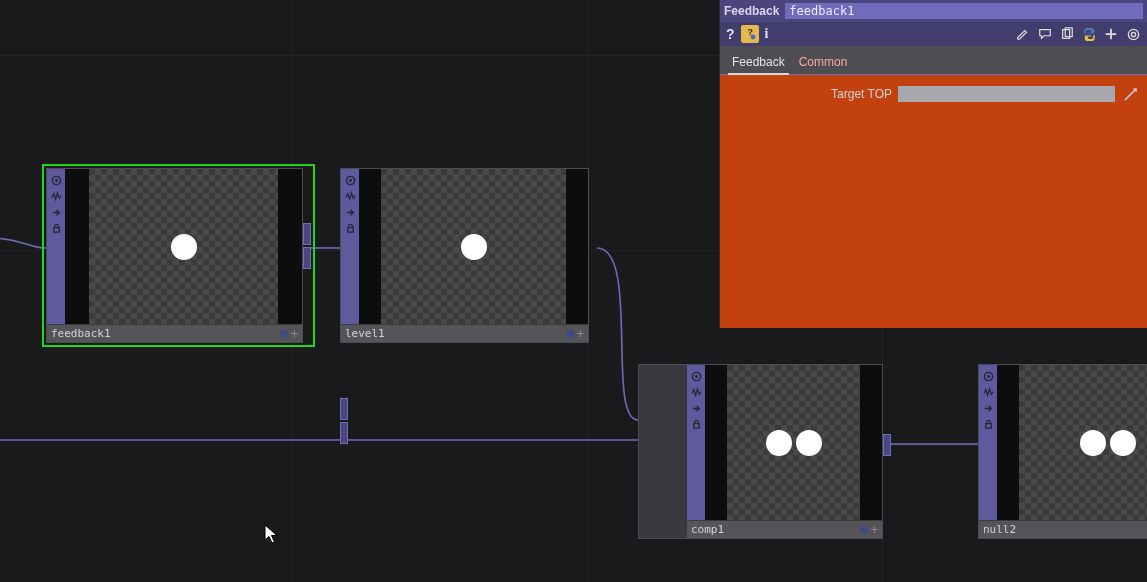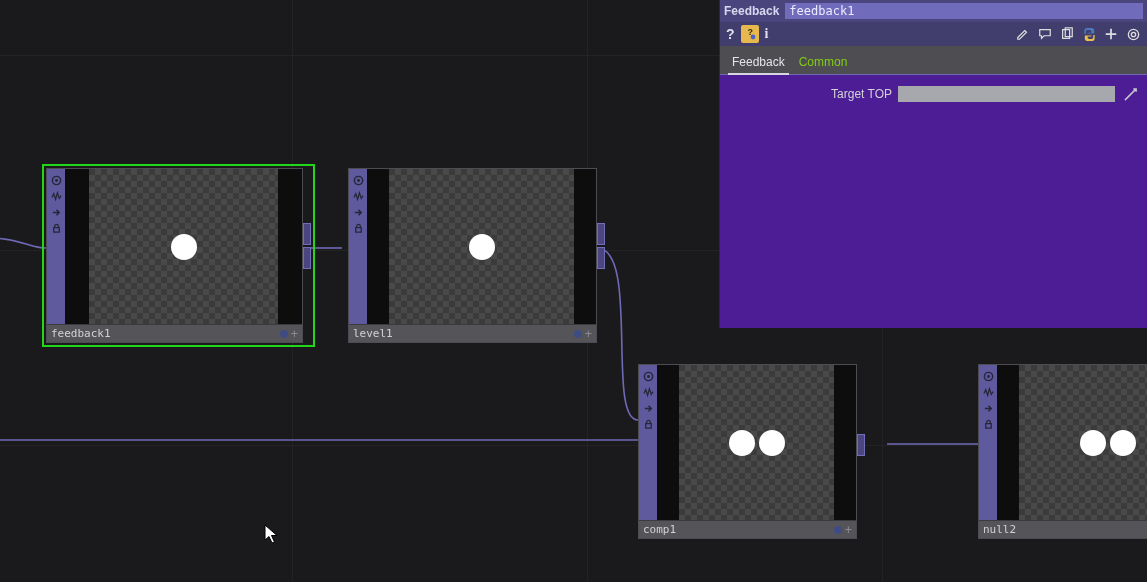--- a/index.html
+++ b/index.html
@@ -154,32 +154,32 @@
   .tb-right .ti { width: 16px; height: 16px; display: flex; align-items: center; justify-content: center; }
   .tb-help { width: 18px; height: 18px; background: #e6b84d; display: flex; align-items: center; justify-content: center; border-radius: 2px; font-weight: bold; color: #333; position: relative; }
   .tb-help svg {width:16px;height:16px;}
   .panel-tabs {
     display: flex; gap: 10px;
     padding: 6px 10px 0 10px;
     border-bottom: 1px solid #6f6ab5;
     background: #4d4d52;
   }
   .tab {
-    color: #84cc16; padding: 3px 2px 5px 2px; cursor: pointer;
+    color: #fca5a5; padding: 3px 2px 5px 2px; cursor: pointer;
     position: relative;
   }
   .tab.active { color: #e4e4ec; }
   .tab.active::after {
     content: "";
     position: absolute; left: -2px; right: -2px; bottom: -1px;
     height: 2px; background: #d6d6de;
   }
   .panel-body {
     flex: 1;
-    background: #4c1d95;
+    background: #c2410c;
     padding: 8px 8px;
   }
   .param-row {
     display: flex; align-items: center; height: 22px; gap: 6px;
     margin-bottom: 4px;
   }
   .param-label {
     width: 164px; text-align: right; color: #d2d2d8;
   }
   .text-field {
@@ -264,21 +264,21 @@
         <span class="bar-plus">+</span>
       </span>
     </div>
   </div>
   <div class="out-stub" style="margin-top:55px;">
     <div class="stub-seg"></div>
     <div class="stub-seg"></div>
   </div>
 </div>
 
-<div class="node" style="left:348px; top:168px;">
+<div class="node" style="left:340px; top:168px;flex-direction:column;">
   <div class="node-frame" style="width:249px;">
     <div class="node-body">
       <div class="side-icons" style="height:155px;">
         <span class="ic">
             <svg viewBox="0 0 12 12" width="11" height="11">
               <circle cx="6" cy="6" r="4.5" fill="none" stroke="#26263a" stroke-width="1.6"></circle>
               <circle cx="6" cy="6" r="1.6" fill="#26263a"></circle>
             </svg>
           </span>
         <span class="ic">
@@ -312,21 +312,21 @@
       </span>
     </div>
   </div>
   <div class="out-stub" style="margin-top:55px;">
     <div class="stub-seg"></div>
     <div class="stub-seg"></div>
   </div>
 </div>
 
 <div class="node" style="left:638px; top:364px;">
-  <div class="node-frame" style="width:219px;">
+  <div class="node-frame" style="width:245px;padding-left:48px;">
     <div class="node-body">
       <div class="side-icons" style="height:155px;">
         <span class="ic">
             <svg viewBox="0 0 12 12" width="11" height="11">
               <circle cx="6" cy="6" r="4.5" fill="none" stroke="#26263a" stroke-width="1.6"></circle>
               <circle cx="6" cy="6" r="1.6" fill="#26263a"></circle>
             </svg>
           </span>
         <span class="ic">
             <svg viewBox="0 0 12 12" width="11" height="11">

